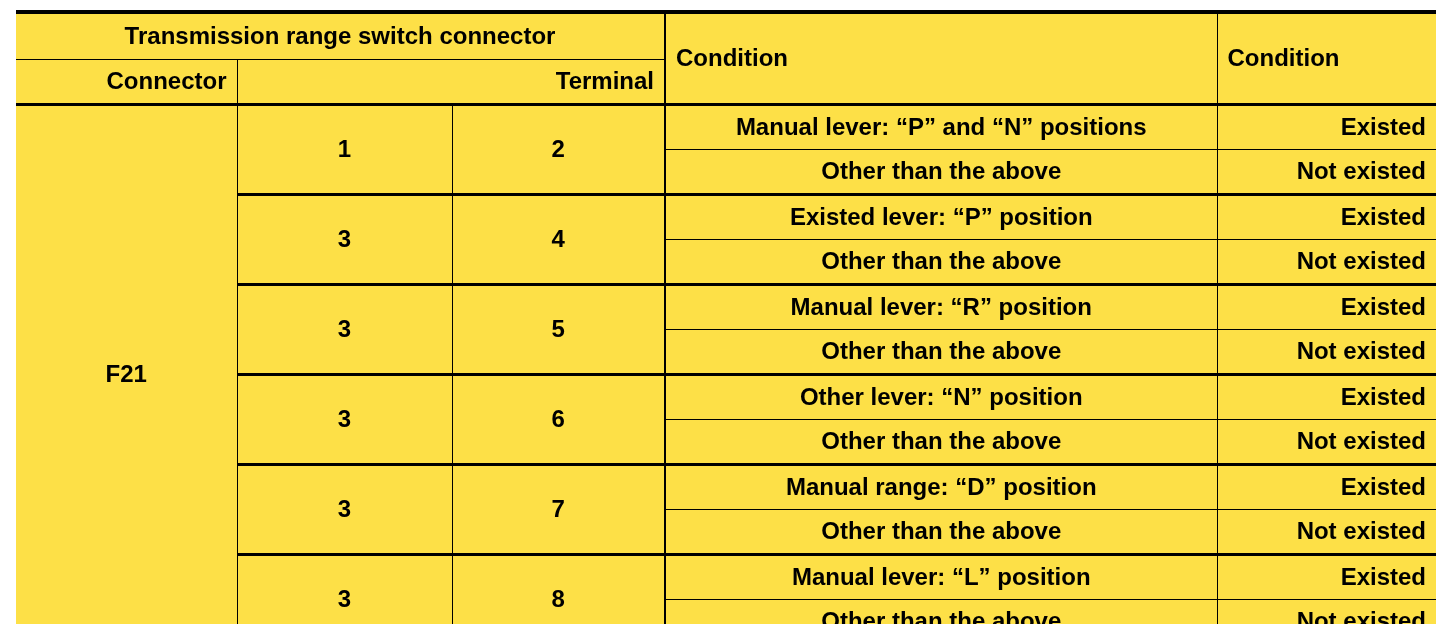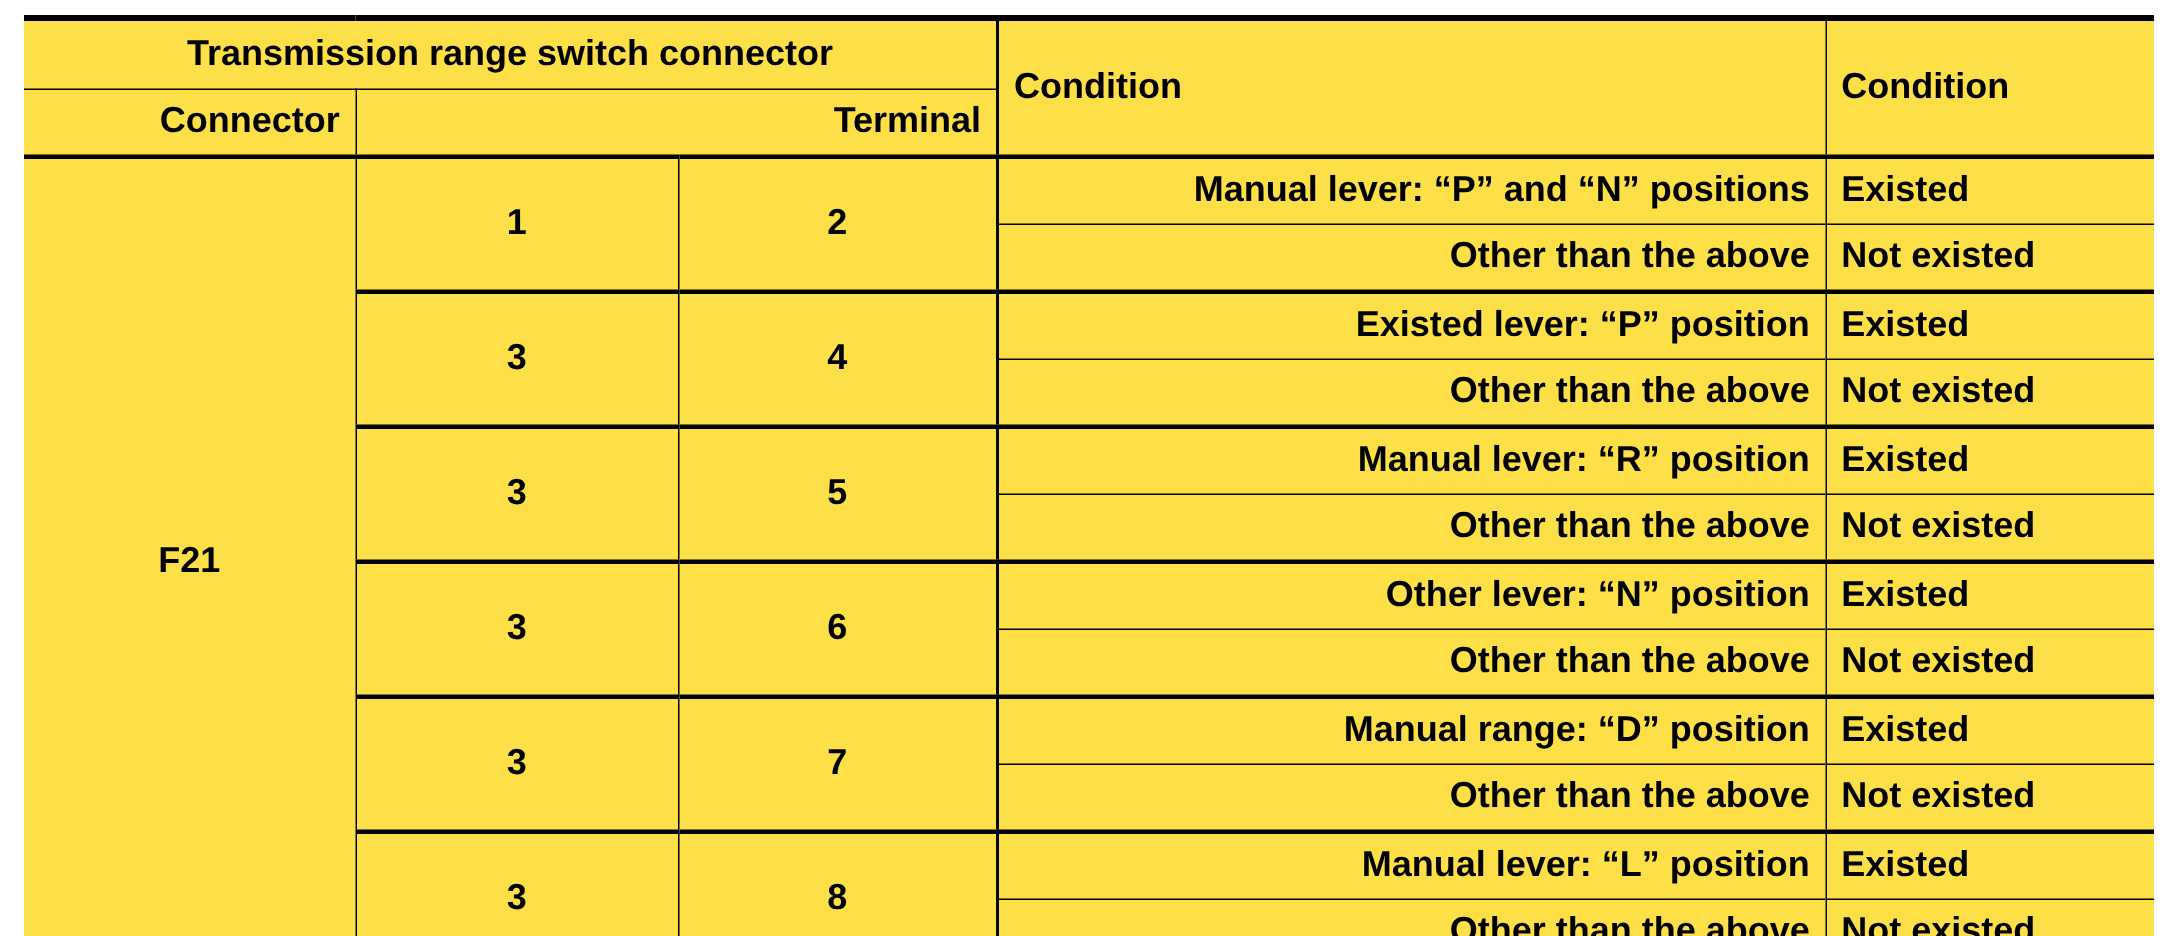--- a/index.html
+++ b/index.html
@@ -69,26 +69,26 @@
     height: 43px;
     text-align: right;
   }
   .hdr-tall {
     text-align: left;
   }
 
   
   .cell-cond {
     height: 43px;
-    text-align: right;
+    text-align: center;
     margin-left: 12px;
   }
   .cell-cont {
     height: 43px;
-    text-align: left;
+    text-align: right;
   }
   .cell-term {
     text-align: center;
   }
   .cell-connector {
     text-align: center;
   }
 </style>
 </head>
 <body>

